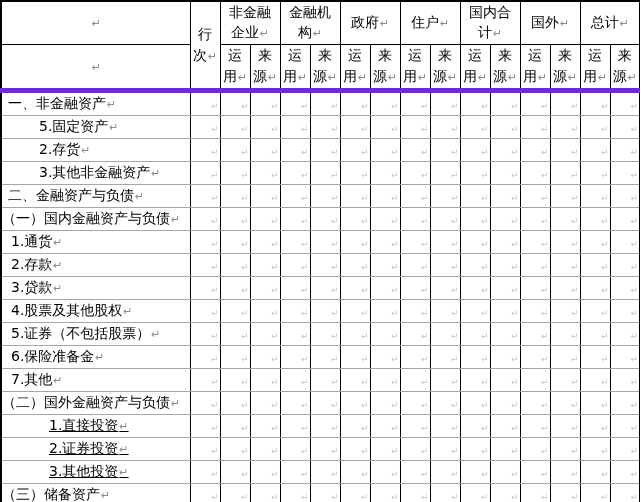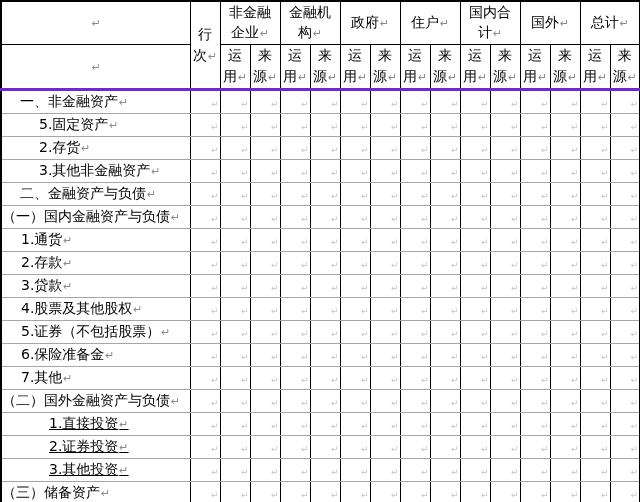--- a/index.html
+++ b/index.html
@@ -46,31 +46,31 @@
   thead th.sub { line-height: 21px; }
   thead th.rowno-h { line-height: 21px; }
 
   
   tbody tr { height: 20.7px; }
   tbody td {
     border-top: 1px solid #a6a6a6;
     border-bottom: 1px solid #a6a6a6;
   }
   
-  thead tr.hrow2 th, thead tr.hrow2 td, thead th.rowno-h { border-bottom: 3px solid #6d28d9; }
+  thead tr.hrow2 th, thead tr.hrow2 td, thead th.rowno-h { border-bottom: 5px solid #6d28d9; }
 
   td.row-label {
     text-align: left;
     white-space: nowrap;
     line-height: 20px;
   }
-  td.row-label.ind0 { padding-left: 18px; }
+  td.row-label.ind0 { padding-left: 6px; }
   td.row-label.ind1 { }
   td.row-label.ind2 { padding-left: 37px; }
-  td.row-label.ind3 { padding-left: 19px; }
+  td.row-label.ind3 { padding-left: 9px; }
   td.row-label.ind4 { padding-left: 47px; text-decoration: underline; }
 
   td.rowno-cell, td.data-cell {
     text-align: right;
     padding-right: 1px;
   }
 
   .pmark {
     color: #8c8c8c;
     font-size: 11px;

